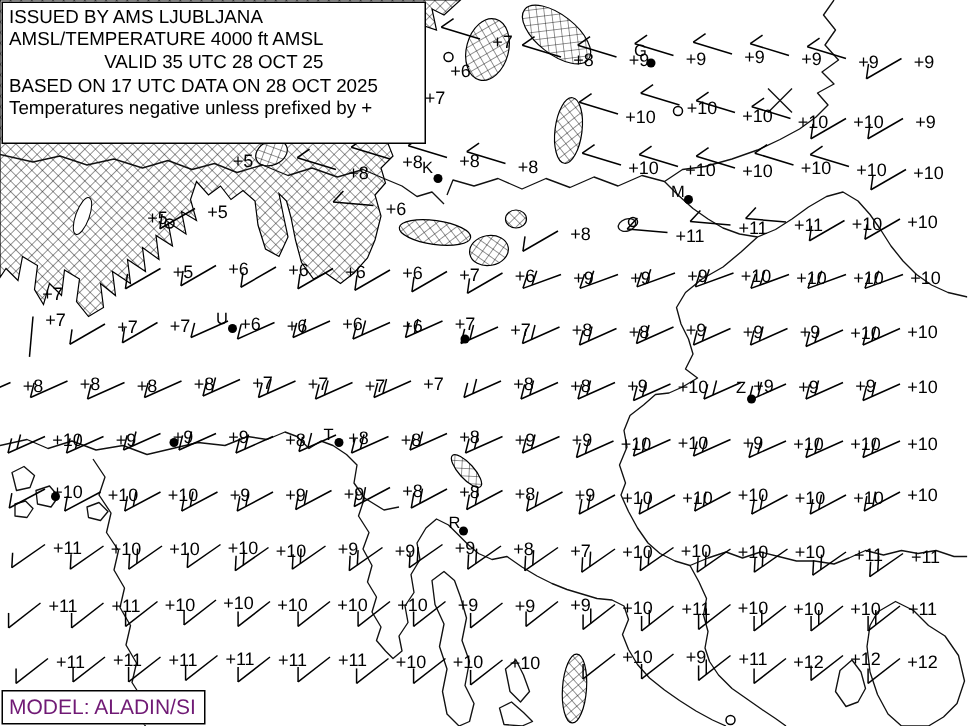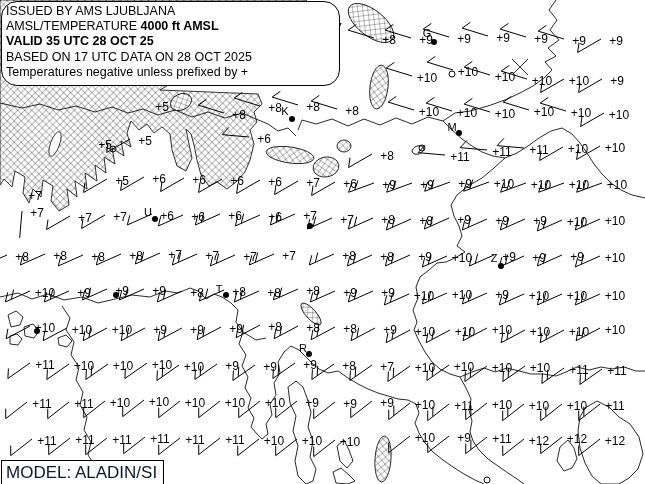--- a/index.html
+++ b/index.html
@@ -1,24 +1,24 @@
 <!DOCTYPE html>
 <html><head>
 <meta charset="utf-8">
 <style>
   html,body{margin:0;padding:0;background:#fff;}
   #stage{position:relative;width:645px;height:484px;background:#fff;overflow:hidden;
          font-family:"Liberation Sans",sans-serif;}
   #map-svg{position:absolute;left:0;top:0;}
   .overlay-box{position:absolute;background:#fff;border:1px solid #000;box-sizing:border-box;}
-  #header-box{left:1px;top:1px;width:339px;padding:2px 4px 5px 4px;border-radius:16px;}
+  #header-box{left:1px;top:1px;width:283px;padding:2px 4px 15px 4px;}
   #header-box .hl{font-size:12.5px;line-height:15.2px;color:#000;white-space:nowrap;}
-  #header-box .b{font-weight:bold;}
+  #header-box .b{font-weight:normal;text-align:center;}
   #model-box{left:1px;top:460px;padding:2px 6px 3px 4px;}
-  #model-box .hl{font-size:17px;color:#0f172a;white-space:nowrap;}
+  #model-box .hl{font-size:14px;color:#701a75;white-space:nowrap;}
   svg text{font-family:"Liberation Sans",sans-serif;fill:#000;}
   .tlab{font-size:12px;}
   .slet{font-size:11px;}
 </style>
 </head>
 <body>
 
 <div id="stage">
   <svg id="map-svg" width="645" height="484" viewBox="0 0 645 484">
     <defs>

